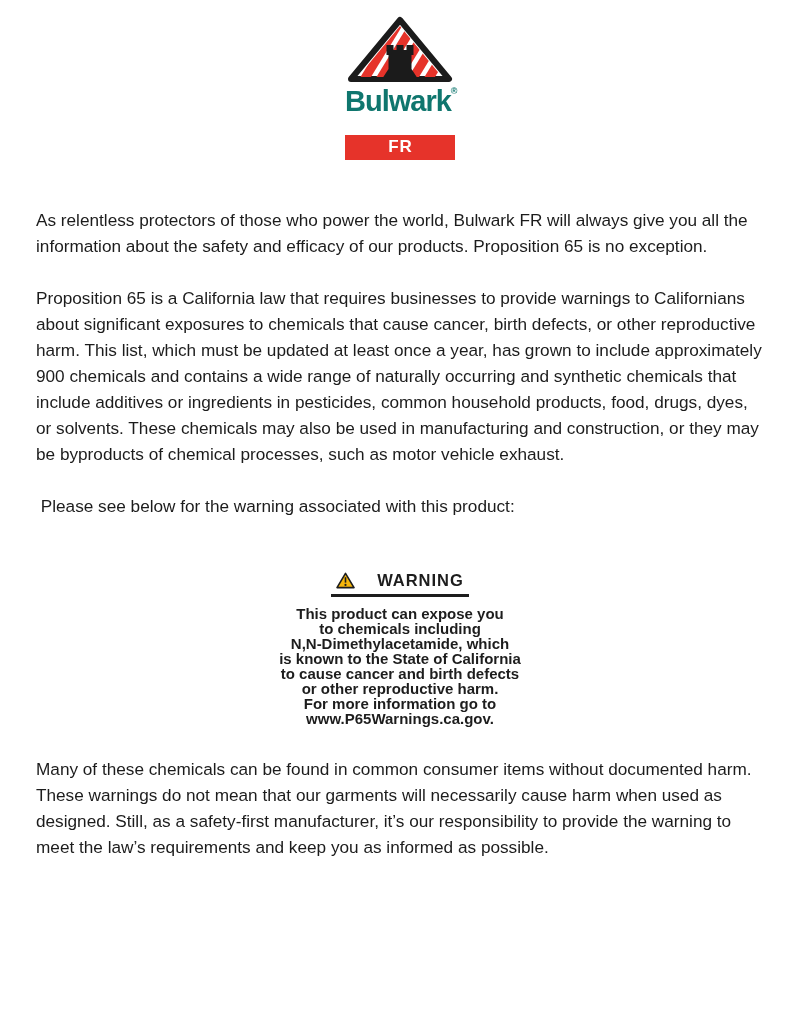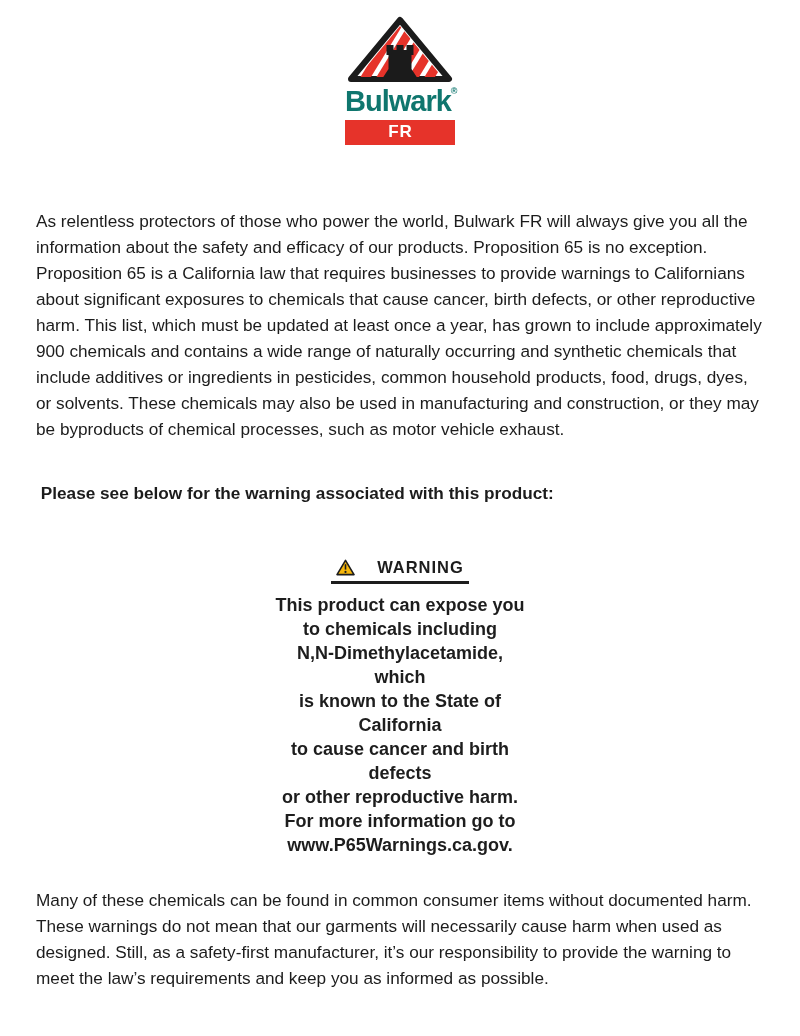--- a/index.html
+++ b/index.html
@@ -17,51 +17,51 @@
   .logo-triangle { display: block; margin: 0 auto; }
   .stripes line { stroke: var(--brand-red, #e6332a); stroke-width: 9; }
   .tri-outline { fill: #ffffff; stroke: #1b1b1b; stroke-width: 6; stroke-linejoin: round; }
   .rook { fill: #1b1b1b; }
   .brand {
     font-size: 29px; font-weight: 800; letter-spacing: -1px;
     line-height: 1.0; margin-top: 3px; color: #0f766e; white-space: nowrap;
   }
   .reg { font-size: 9px; font-weight: 700; vertical-align: top; letter-spacing: 0; }
   .fr-badge {
-    margin-top: 4px; background: var(--brand-red, #e6332a);
+    margin-top: 19px; background: var(--brand-red, #e6332a);
     color: #ffffff; font-weight: 800; font-size: 17px;
     letter-spacing: 1px; padding: 2px 0 3px 1px;
   }
 
   
   .body-text {
     font-size: 17.2px; line-height: 26px; color: #1c1c1c;
     margin: 0; text-align: left;
   }
-  .p-intro   { margin-top: 63px; }
-  .p-prop65  { }
-  .p-see     { margin-top: 38px; white-space: pre-wrap; font-weight: bold; }
+  .p-intro   { margin-top: 47px; }
+  .p-prop65  { margin-top: 26px; }
+  .p-see     { margin-top: 26px; white-space: pre-wrap; }
   .p-closing { margin-top: 30px; }
 
   
   .warning-label {
     width: 260px; margin: 52px auto 0 auto;
     text-align: center; color: #1d1d1d;
   }
   .warning-header {
     display: inline-block;
     border-bottom: 3px solid #1d1d1d;
     padding: 0 5px 4px 5px;
   }
   .warning-header-row { display: flex; align-items: center; justify-content: center; gap: 22px; }
   .warn-tri { fill: var(--warning-yellow, #f6b60b); stroke: #1d1d1d; stroke-width: 1.6; stroke-linejoin: round; }
   .warning-title { font-weight: 800; font-size: 16.5px; letter-spacing: 1px; }
   .warning-body {
     margin-top: 9px;
-    font-weight: 700; font-size: 18px; line-height: 24px;
+    font-weight: 700; font-size: 15px; line-height: 15px;
     white-space: pre-line;
   }
 </style>
 </head>
 <body>
 
 <div class="page">
 
   <div class="logo">
     <svg class="logo-triangle" width="106" height="68" viewBox="0 0 106 68">

